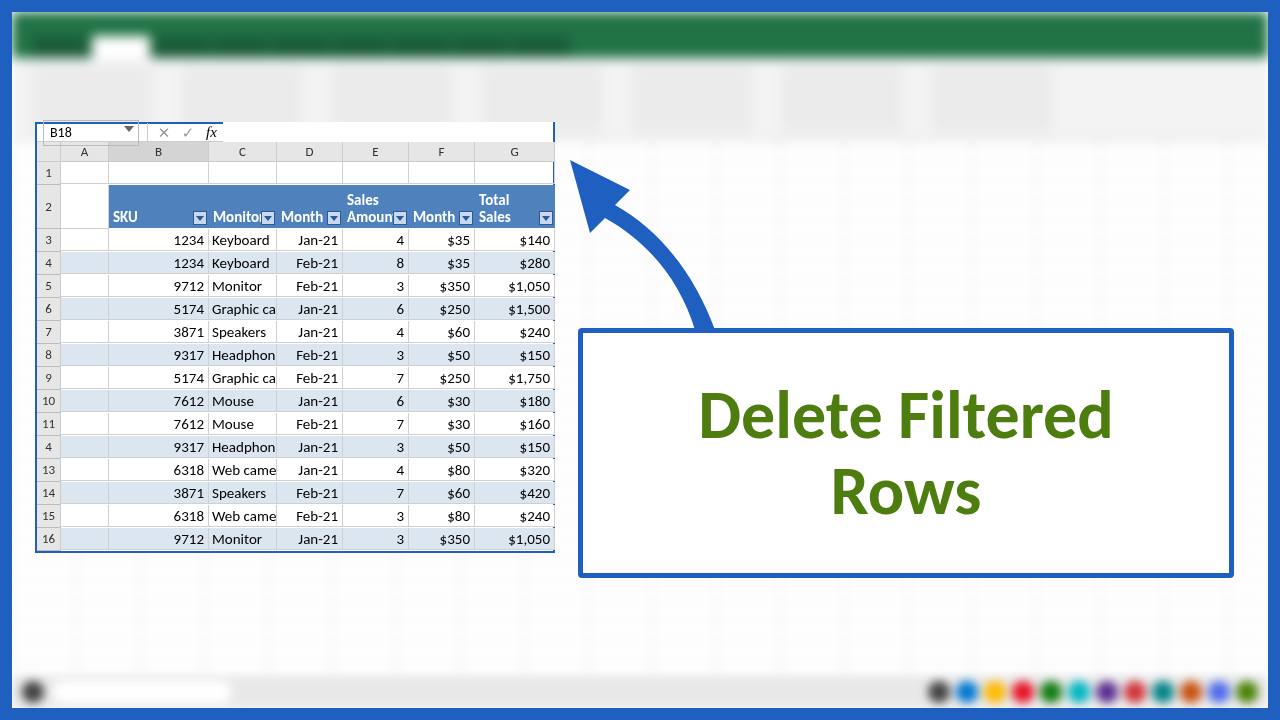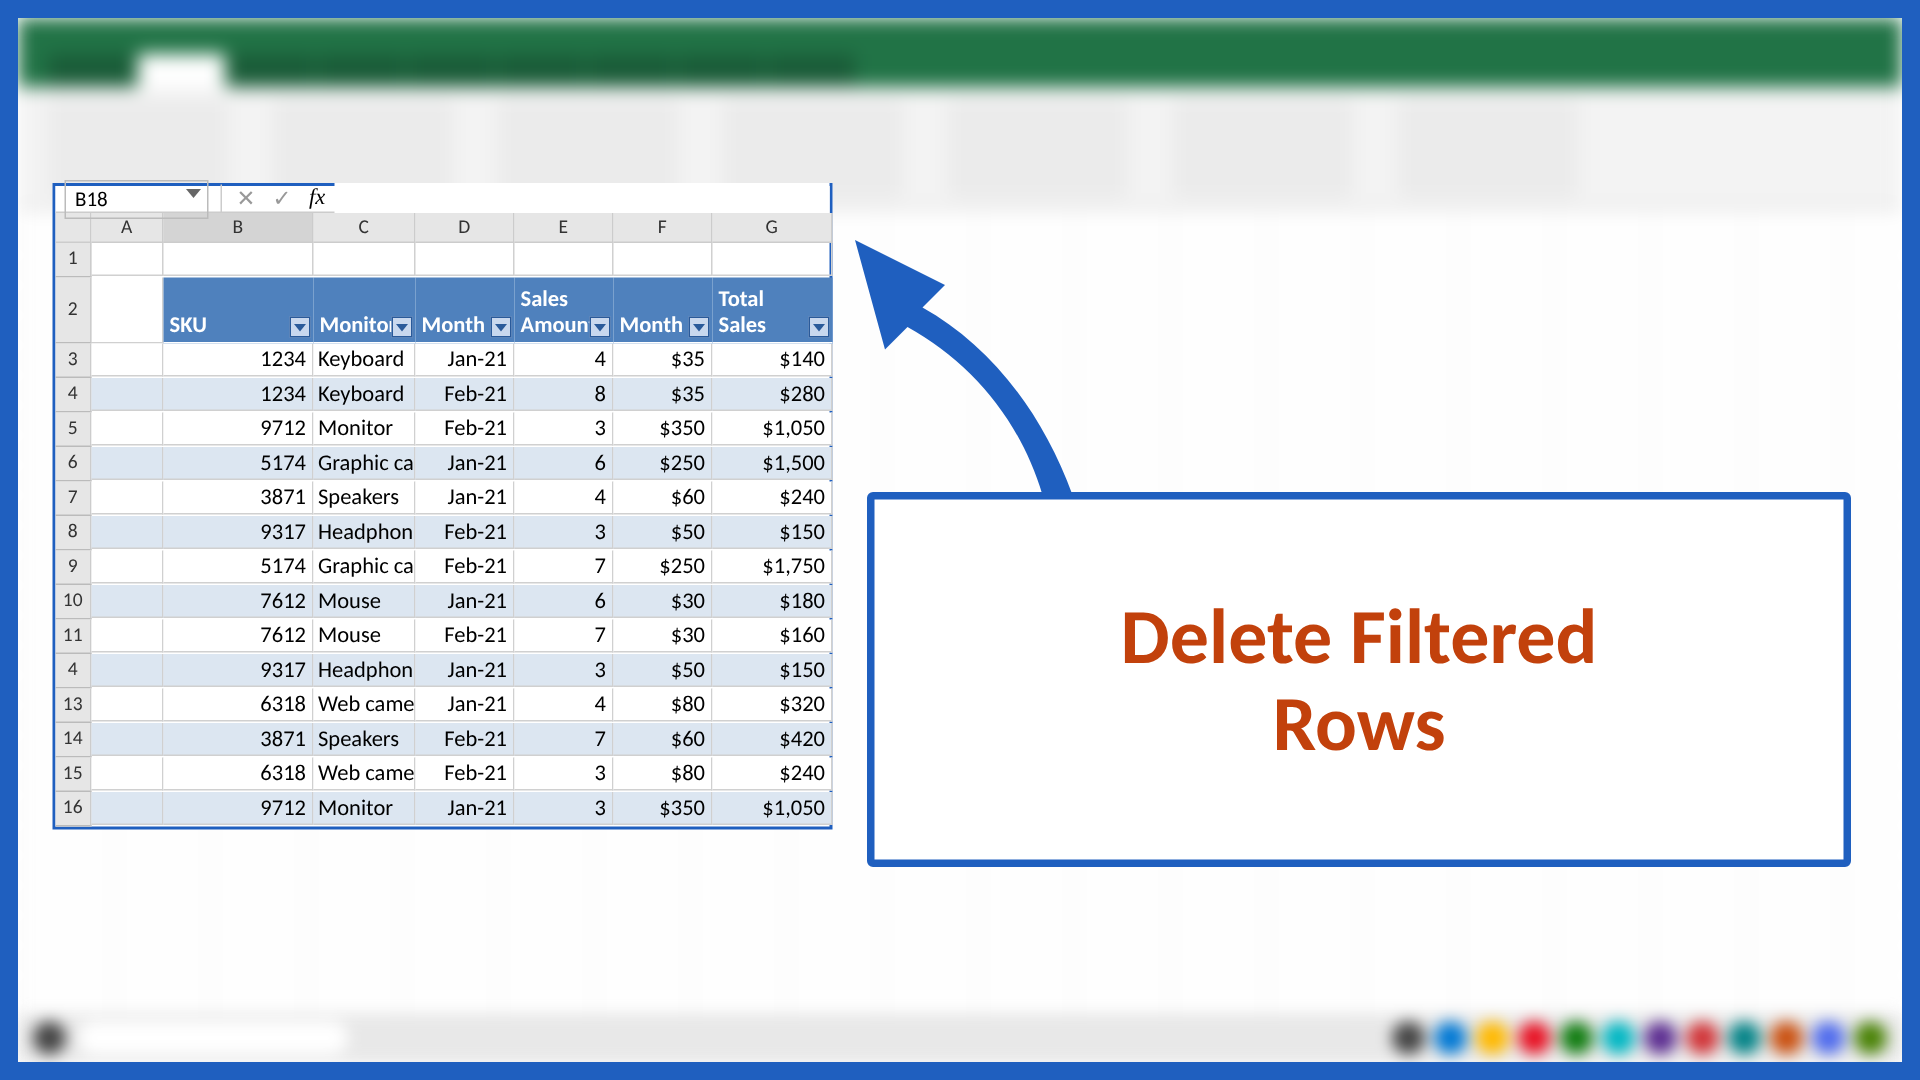--- a/index.html
+++ b/index.html
@@ -48,21 +48,21 @@
   .thead .ftr { position:absolute; right:2px; bottom:3px; width:14px; height:14px; background:#c9d8ee; border:1px solid #2a5a9a; display:flex; align-items:center; justify-content:center;}
   .thead .ftr::after { content:""; width:0;height:0;border-left:4px solid transparent;border-right:4px solid transparent;border-top:5px solid #2a5a9a;}
   .thead.twoline { line-height:1.1; text-align:left;}
   .striped0 { background:#fff;}
   .striped1 { background:#dce6f1;}
   .r { text-align:right; padding-right:4px;}
   .l { text-align:left; padding-left:3px;}
 
   
   .callout { position:absolute; top:328px; left:578px; width:656px; height:250px; border:5px solid #1f5fbf; border-radius:4px; background:#fff; z-index:10; display:flex; align-items:center; justify-content:center;}
-  .callout-text { font-size:52px; font-weight:700; text-align:center; line-height:1.12; color:#c2410c;}
+  .callout-text { font-size:68px; font-weight:700; text-align:center; line-height:1.12; color:#4d7c0f;}
 
   
   .arrow-wrap { position:absolute; top:130px; left:540px; width:210px; height:210px; z-index:11;}
   .arrow-wrap svg { width:100%; height:100%;}
 
 </style>
 </head>
 <body>
 
 <div class="frame-border"></div>

